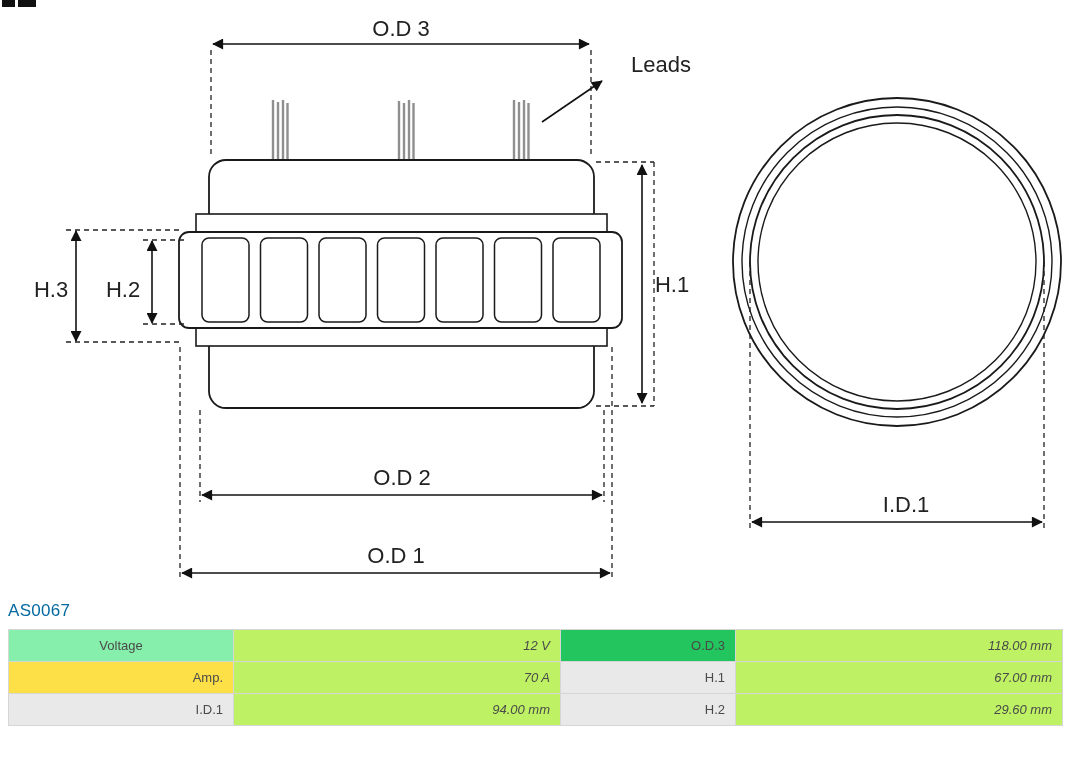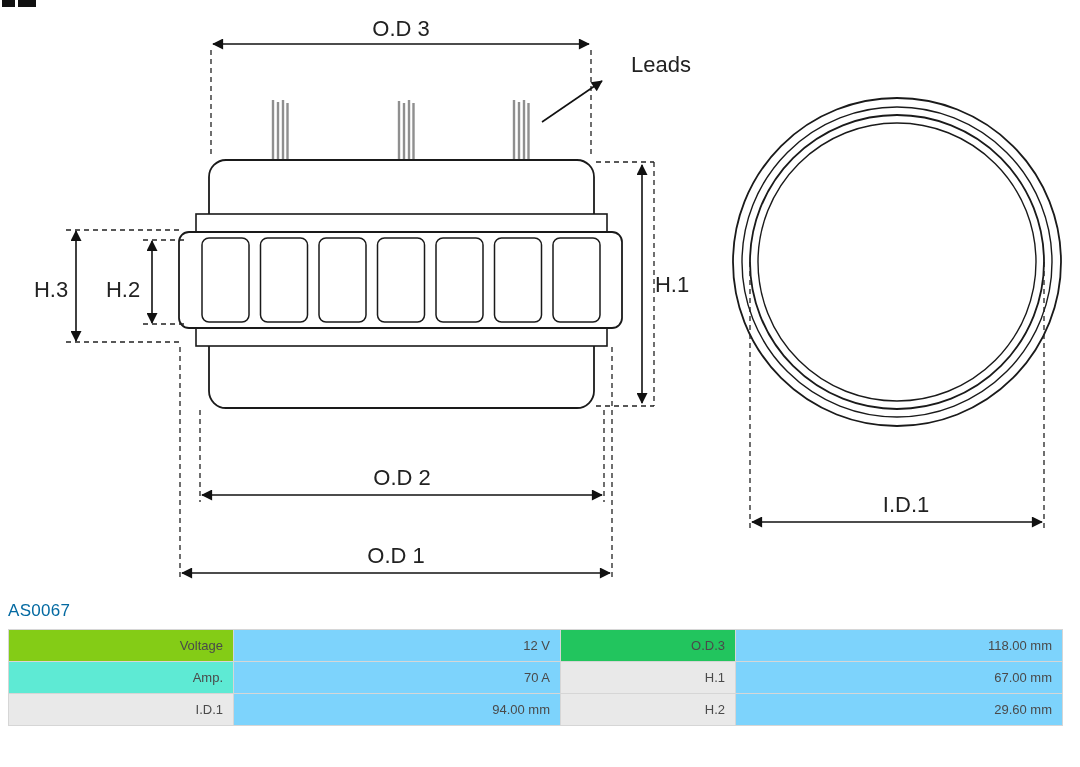--- a/index.html
+++ b/index.html
@@ -19,21 +19,21 @@
     position:absolute;left:8px;top:629px;width:1054px;
     border-collapse:collapse;font-size:13px;color:#4a4a4a;
     table-layout:fixed;
   }
   table.spec-table td{
     border:1px solid #d6d6d6;
     padding:8px 10px;text-align:right;
     white-space:nowrap;overflow:hidden;
   }
   td.lbl{background:#e9e9e9;}
-  td.val{background:#7dd3fc;}
+  td.val{background:#bef264;font-style:italic;}
   svg text{font-family:"Liberation Sans", sans-serif;font-size:22px;fill:#222;}
 </style>
 </head>
 <body>
 
 <div class="logo-fragment">
   <span style="width:13px"></span><span style="width:18px"></span>
 </div>
 
 <div class="diagram-wrap">
@@ -137,27 +137,27 @@
 
 <table class="spec-table">
   <colgroup>
     <col style="width:225px">
       <col style="width:327px">
       <col style="width:175px">
       <col style="width:327px">
   </colgroup>
   <tbody>
     <tr>
-      <td class="lbl" style="background: #84cc16; border-color: rgb(214, 214, 214);">Voltage</td>
+      <td class="lbl" style="background: #86efac; border-color: rgb(214, 214, 214); text-align: center;">Voltage</td>
       <td class="val" style="border-color: rgb(214, 214, 214);">12 V</td>
       <td class="lbl" style="background: #22c55e; border-color: rgb(214, 214, 214);">O.D.3</td>
       <td class="val" style="border-color: rgb(214, 214, 214);">118.00 mm</td>
     </tr>
     <tr>
-      <td class="lbl" style="background: #5eead4; border-color: rgb(214, 214, 214);">Amp.</td>
+      <td class="lbl" style="background: #fde047; border-color: rgb(214, 214, 214);">Amp.</td>
       <td class="val" style="border-color: rgb(214, 214, 214); padding-left: 30px;">70 A</td>
       <td class="lbl" style="background: rgb(233, 233, 233); border-color: rgb(214, 214, 214);">H.1</td>
       <td class="val" style="border-color: rgb(214, 214, 214);">67.00 mm</td>
     </tr>
     <tr>
       <td class="lbl" style="background: rgb(233, 233, 233); border-color: rgb(214, 214, 214);">I.D.1</td>
       <td class="val" style="border-color: rgb(214, 214, 214);">94.00 mm</td>
       <td class="lbl" style="background: rgb(233, 233, 233); border-color: rgb(214, 214, 214);">H.2</td>
       <td class="val" style="border-color: rgb(214, 214, 214);">29.60 mm</td>
     </tr>

